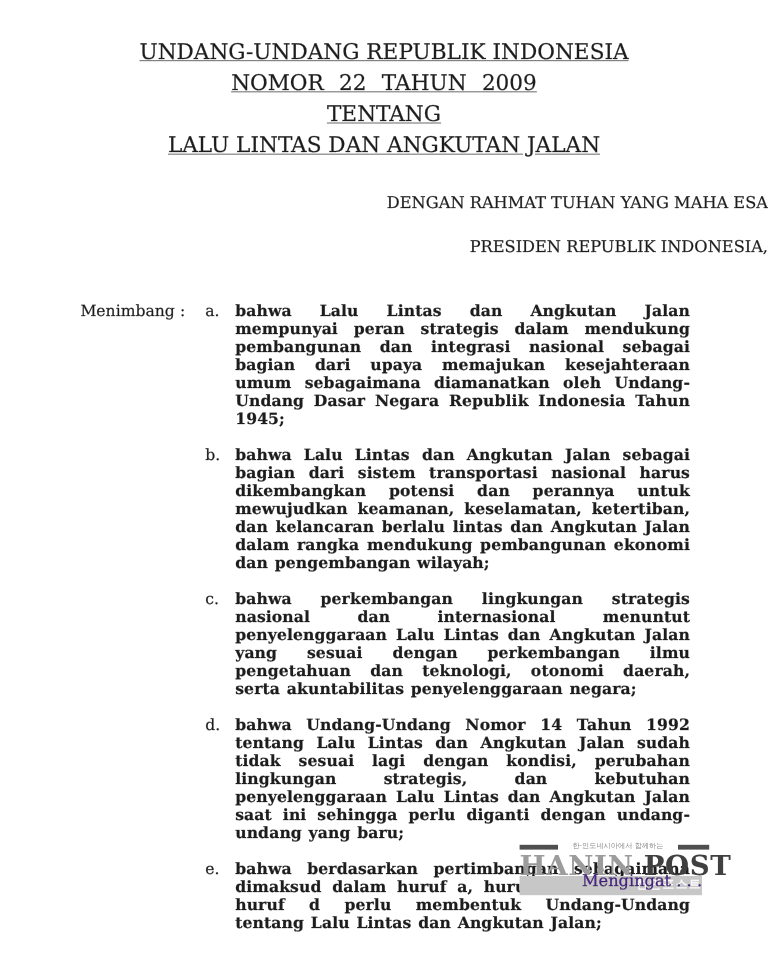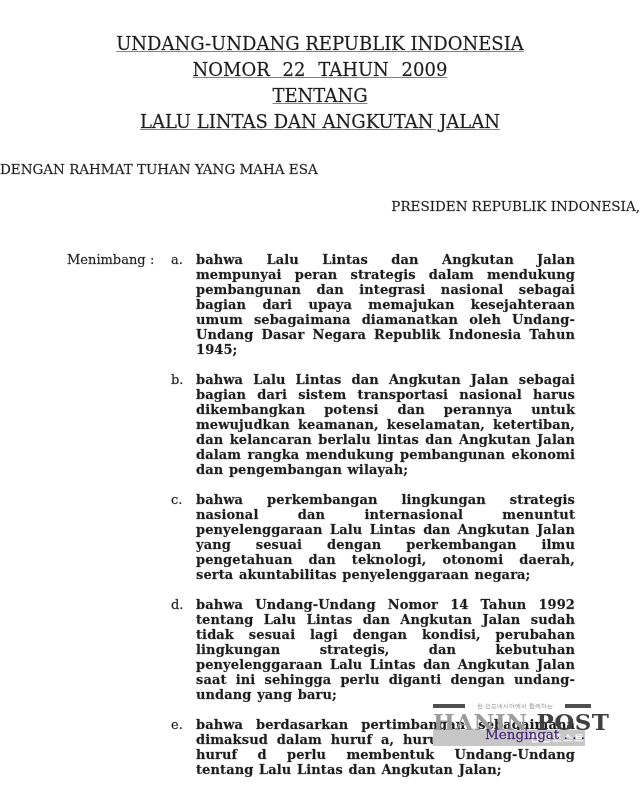--- a/index.html
+++ b/index.html
@@ -23,21 +23,21 @@
     text-align: center;
     font-size: 18px;
     line-height: 26px;
     text-decoration: underline;
   }
   .title-line { display: block; }
   .title-line.wide-words { word-spacing: 7px; }
 
   .motto {
     margin-top: 21px;
-    text-align: left;
+    text-align: right;
     font-size: 13.5px;
     line-height: 26px;
   }
   .presiden {
     margin-top: 11px;
     text-align: right;
     font-size: 13.5px;
     line-height: 26px;
   }
 

